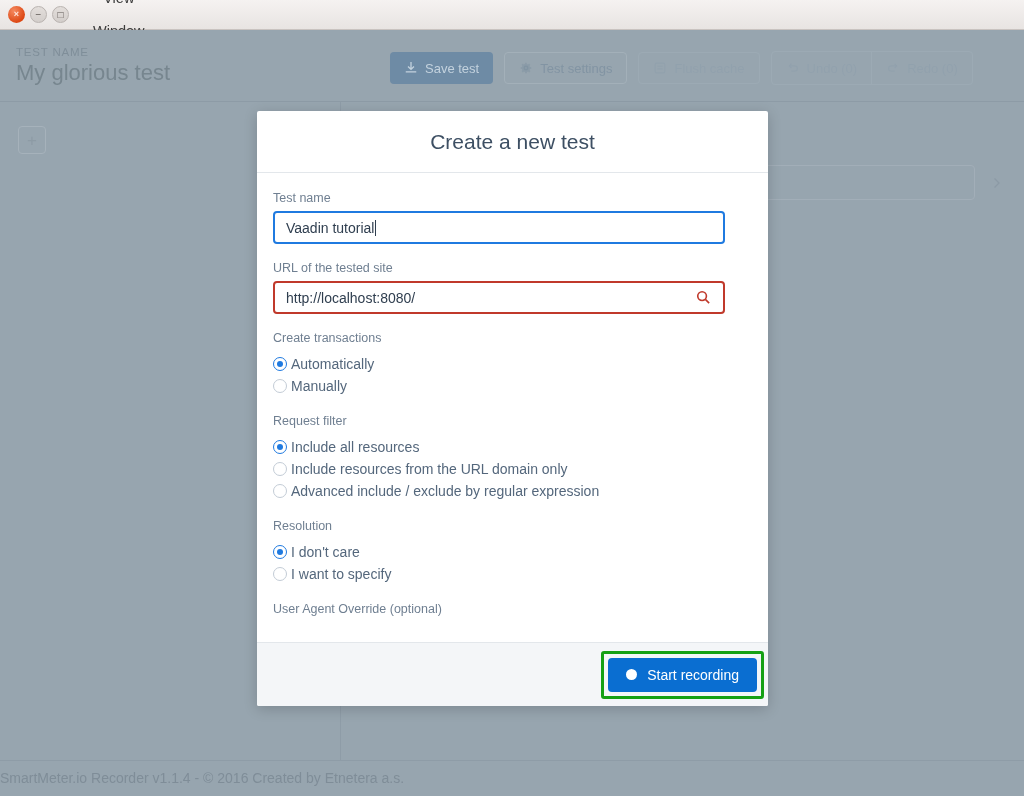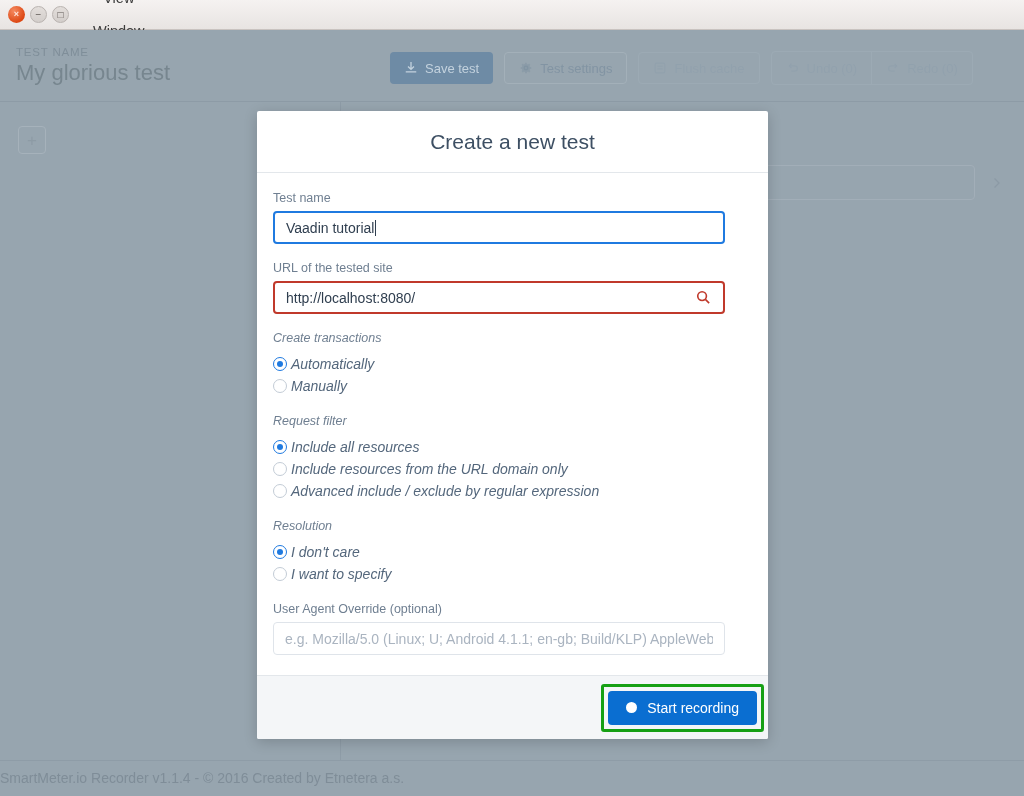--- a/index.html
+++ b/index.html
@@ -245,21 +245,21 @@
     border: 1px solid #dfe4ea;
     color: #aab4c0;
   }
   .search-ico { color: #c0392b; display: flex; align-items: center; }
 
   .group-label {
     font-size: 12.5px;
     color: #6f7f91;
     margin-bottom: 9px;
   }
-  .radio-group { margin-bottom: 18px; font-style: italic; }
+  .radio-group { margin-bottom: 18px; }
   .radio-row {
     display: flex;
     align-items: center;
     gap: 4px;
     height: 20px;
     margin-bottom: 2px;
   }
   .radio {
     width: 14px; height: 14px;
     border-radius: 50%;
@@ -471,23 +471,20 @@
           <span class="radio-label">I don't care</span>
         </div>
         <div class="radio-row">
           <span class="radio"></span>
           <span class="radio-label">I want to specify</span>
         </div>
       </div>
 
       <div class="field-block" style="margin-bottom:0">
         <div class="field-label">User Agent Override (optional)</div>
-        <div class="textinput plain">
-          <span style="white-space:nowrap;overflow:hidden">e.g. Mozilla/5.0 (Linux; U; Android 4.1.1; en-gb; Build/KLP) AppleWeb</span>
-        </div>
       </div>
 
     </div>
 
     <div class="modal-footer">
       <div class="rec-highlight">
         <button class="rec-btn">
           <span class="rec-dot"></span>
           <span>Start recording</span>
         </button>

